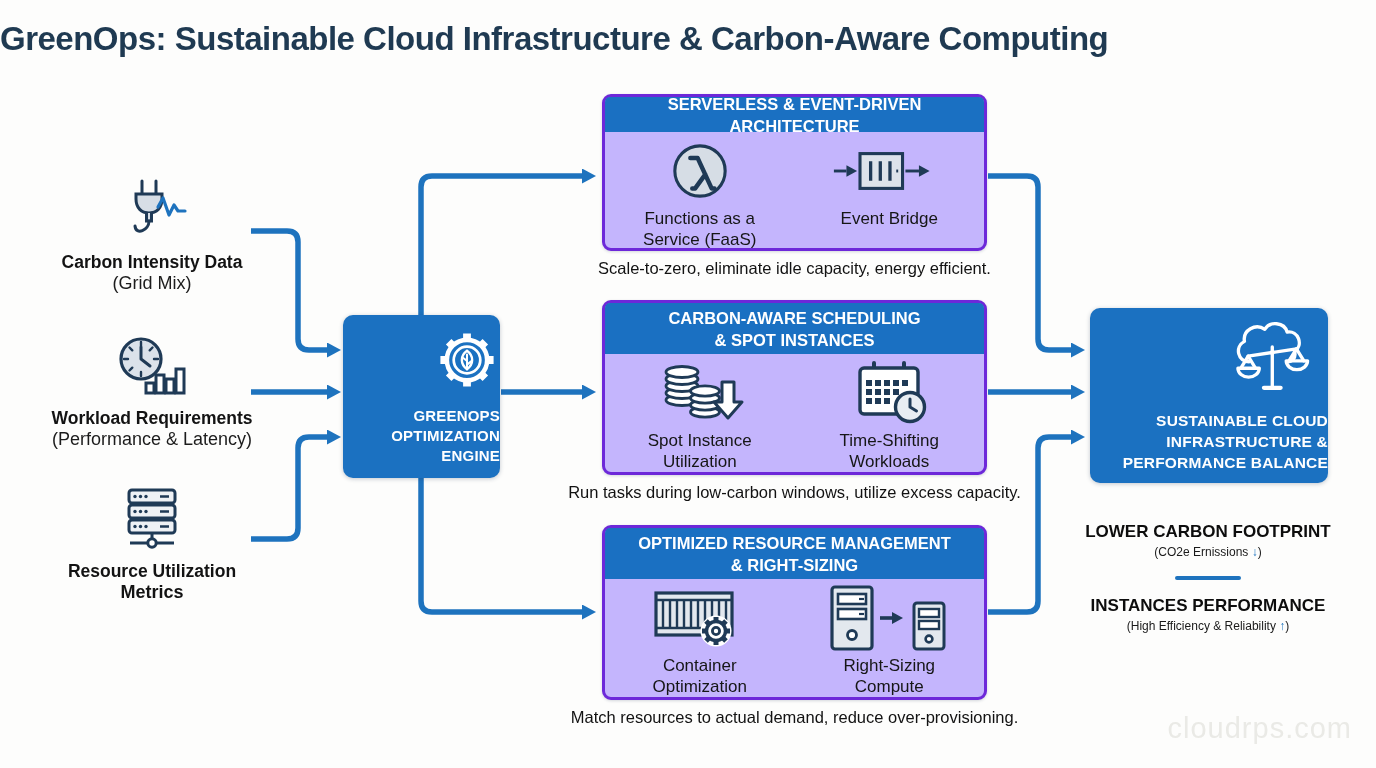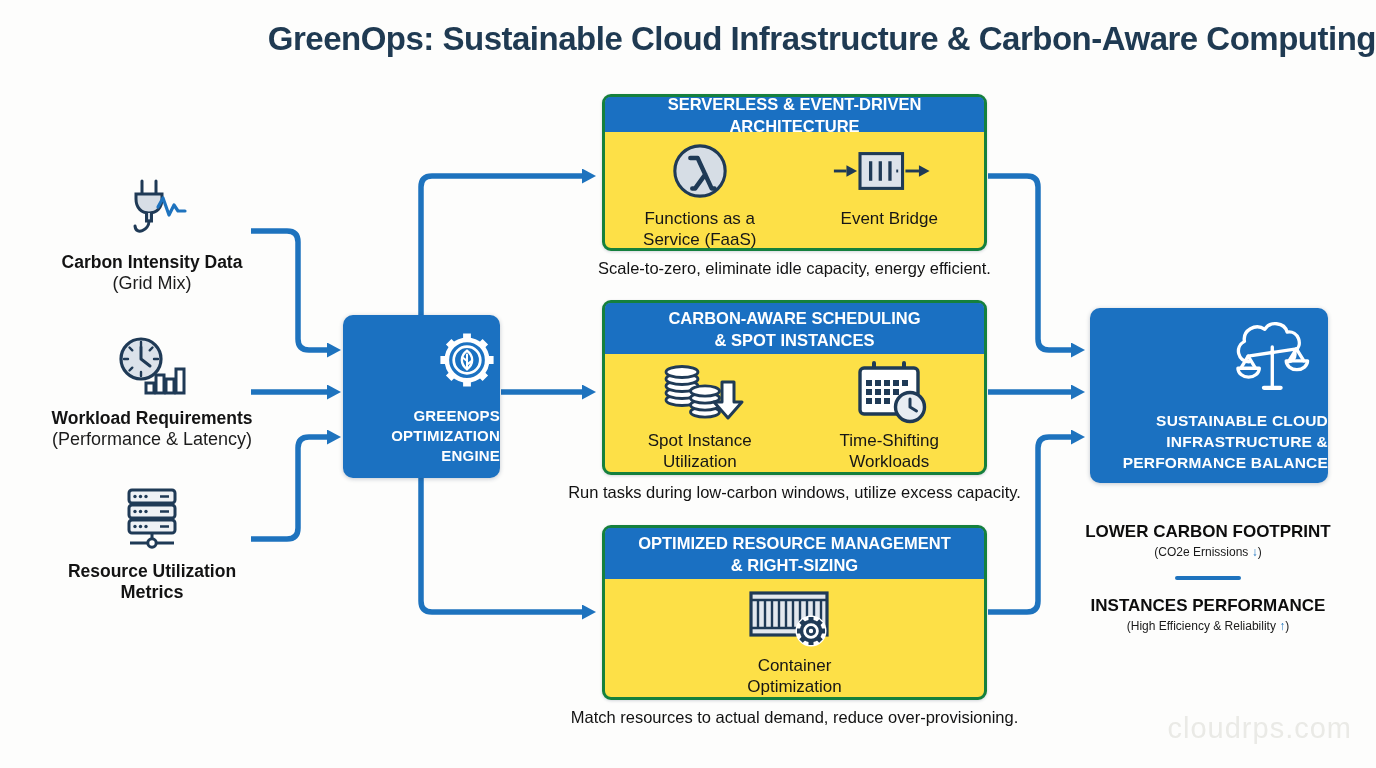--- a/index.html
+++ b/index.html
@@ -1,19 +1,19 @@
 <!DOCTYPE html>
 <html><head>
 <meta charset="utf-8">
 <style>
   html,body{margin:0;padding:0;background:#ffffff;}
   .stage{position:relative;width:1376px;height:768px;background:#fdfdfc;overflow:hidden;
          font-family:"Liberation Sans",sans-serif;color:#1f3a52;}
 
-  .title{position:absolute;top:20px;left:0;width:100%;text-align:right;
+  .title{position:absolute;top:20px;left:0;width:100%;text-align:left;
          font-size:33px;font-weight:bold;color:#1f3a52;letter-spacing:-0.5px;}
 
   
   .wires{position:absolute;left:0;top:0;pointer-events:none;}
 
   
   .input{position:absolute;width:240px;left:32px;text-align:center;}
   .input .iicn{height:72px;display:flex;align-items:center;justify-content:center;}
   .input .l1{margin-top:6px;font-size:17.5px;font-weight:bold;color:#131313;line-height:21px;}
   .input .l2{font-size:18px;color:#1c1c1c;line-height:21px;}
@@ -24,21 +24,21 @@
   .bluebox{position:absolute;background:#1b71c1;border-radius:10px;display:flex;flex-direction:column;
            align-items:flex-end;justify-content:center;box-shadow:0 1px 4px rgba(20,40,70,.25);}
   .engine{left:343px;top:315px;width:157px;height:163px;}
   .engine .bl{font-size:15px;font-weight:bold;color:#fff;line-height:20px;letter-spacing:.2px;}
   .engine .eicn{margin-bottom:9px;}
   .outcome{left:1090px;top:308px;width:238px;height:175px;}
   .outcome .bl{font-size:15.5px;font-weight:bold;color:#fff;line-height:21px;letter-spacing:.2px;}
   .outcome .oicn{margin-bottom:6px;}
 
   
-  .sbox{position:absolute;left:602px;width:385px;background:#fde047;border:3px solid #15803d;
+  .sbox{position:absolute;left:602px;width:385px;background:#c4b5fd;border:3px solid #6d28d9;
         border-radius:9px;box-sizing:border-box;box-shadow:0 1px 3px rgba(20,40,70,.18);}
   .sbox .shead{background:#1a70c2;color:#fff;font-weight:bold;font-size:16.5px;line-height:22px;
         text-align:center;border-radius:5px 5px 0 0;display:flex;flex-direction:column;justify-content:center;}
   .sbox1{top:94px;height:157px;} .sbox1 .shead{height:35px;}
   .sbox2{top:300px;height:175px;} .sbox2 .shead{height:51px;}
   .sbox3{top:525px;height:175px;} .sbox3 .shead{height:51px;}
   .sbody{display:flex;flex-direction:row;}
   .sitem{flex:1;text-align:center;}
   .sicon{height:74px;display:flex;align-items:center;justify-content:center;margin-top:2px;}
   .slbl{font-size:17px;line-height:21px;color:#161616;}
@@ -265,20 +265,40 @@
             <path d="M11 13v28M18 13v28M25 13v28M32 13v28M39 13v28M46 13v28M53 13v28M60 13v28M67 13v28M74 13v28" stroke="#1f3a56" stroke-width="2.4"></path>
             <circle cx="64" cy="44" r="15.5" fill="#ffffff"></circle>
             <path d="M64 34v-4M71 37l3-3M74 44h4M71 51l3 3M64 54v4M57 51l-3 3M54 44h-4M57 37l-3-3" stroke="#1f3a56" stroke-width="5"></path>
             <circle cx="64" cy="44" r="9.5" fill="#ffffff" stroke="#1f3a56" stroke-width="3.4"></circle>
             <circle cx="64" cy="44" r="3.6" fill="none" stroke="#1f3a56" stroke-width="2.8"></circle>
           </svg>
         </div>
         <div class="slbl">Container</div>
         <div class="slbl">Optimization</div>
       </div>
+      <div class="sitem">
+        <div class="sicon">
+          <svg width="122" height="66" viewBox="0 0 122 66">
+            <rect x="4" y="2" width="40" height="62" rx="3" fill="#e3e8ee" stroke="#1f3a56" stroke-width="3.2"></rect>
+            <rect x="10" y="9" width="28" height="10" fill="#fff" stroke="#1f3a56" stroke-width="2.6"></rect>
+            <path d="M31 14h5" stroke="#1f3a56" stroke-width="2.2"></path>
+            <rect x="10" y="24" width="28" height="10" fill="#fff" stroke="#1f3a56" stroke-width="2.6"></rect>
+            <path d="M31 29h5" stroke="#1f3a56" stroke-width="2.2"></path>
+            <circle cx="24" cy="50" r="4.5" fill="#fff" stroke="#1f3a56" stroke-width="2.8"></circle>
+            <path d="M52 33h12" stroke="#1f3a56" stroke-width="3.6"></path>
+            <path d="M64 27l11 6-11 6z" fill="#1f3a56"></path>
+            <rect x="86" y="18" width="30" height="46" rx="3" fill="#e3e8ee" stroke="#1f3a56" stroke-width="3"></rect>
+            <rect x="91" y="24" width="20" height="8" fill="#fff" stroke="#1f3a56" stroke-width="2.4"></rect>
+            <rect x="91" y="36" width="20" height="8" fill="#fff" stroke="#1f3a56" stroke-width="2.4"></rect>
+            <circle cx="101" cy="54" r="3.4" fill="#fff" stroke="#1f3a56" stroke-width="2.6"></circle>
+          </svg>
+        </div>
+        <div class="slbl">Right-Sizing</div>
+        <div class="slbl">Compute</div>
+      </div>
     </div>
   </div>
   <div class="caption cap3">Match resources to actual demand, reduce over-provisioning.</div>
 
   <div class="bluebox outcome">
     <div class="oicn">
       <svg width="104" height="82" viewBox="0 0 112 86">
         <g stroke="#ffffff" stroke-width="3.6" fill="none" stroke-linecap="round" stroke-linejoin="round">
           <path d="M27 46c-12 0-16-16-5-22c-2-12 12-20 22-13c5-9 21-8 24 3c12-2 18 14 8 21c2 7-3 11-8 11"></path>
           <path d="M52 30v44"></path>

